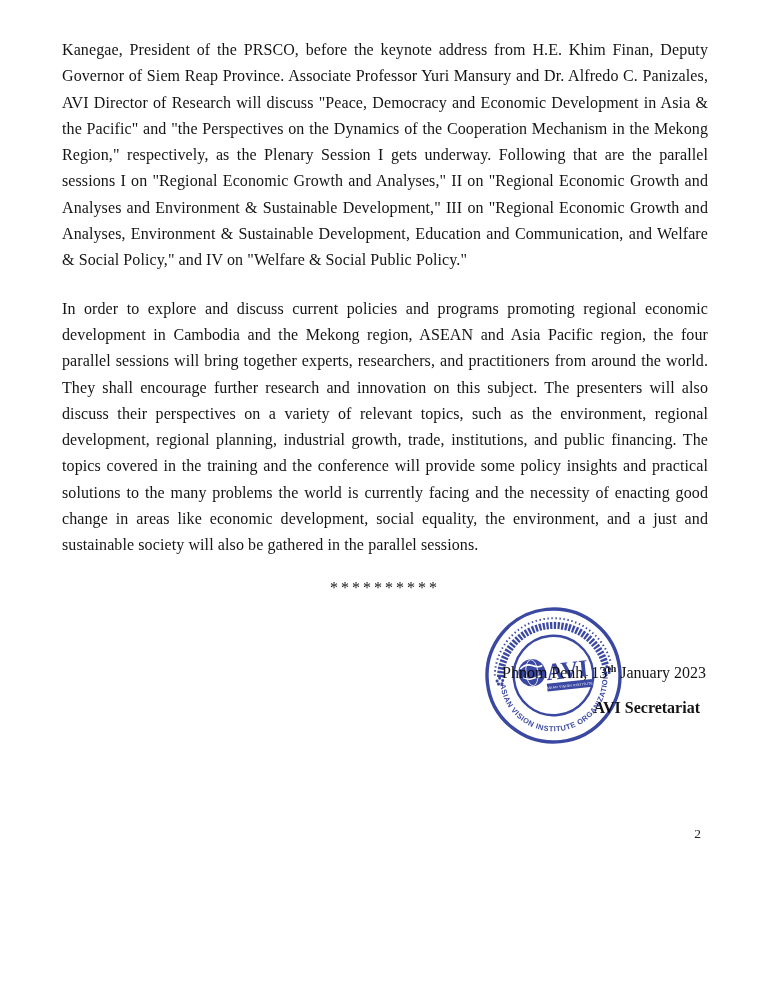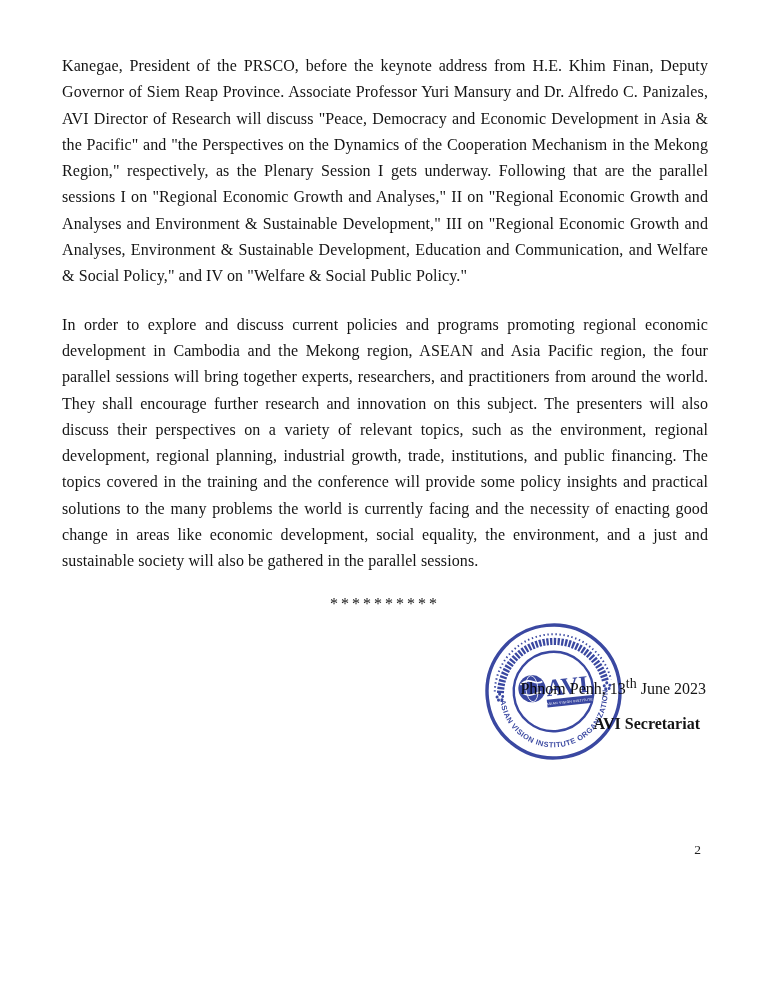--- a/index.html
+++ b/index.html
@@ -6,21 +6,21 @@
   body{
     width:768px;height:994px;
     background:#ffffff;
     font-family:"Liberation Serif", serif;
     color:#141414;
     position:relative;
     overflow:hidden;
   }
   .page{
     position:relative;
-    width:768px;height:886px;margin-top:16px;
+    width:768px;height:886px;
   }
   .content{
     position:absolute;
     left:62px;top:37px;
     width:646px;
   }
   .para{
     font-size:16px;
     line-height:26.3px;
     text-align:justify;
@@ -38,22 +38,23 @@
   .closing{
     margin-top:62px;
   }
   .date-line{
     text-align:right;
     font-size:16px;
     line-height:20px;
     padding-right:2px;
   }
   .date-line sup{
-    font-size:14px;
+    font-size:10px;
     line-height:0;
+    font-weight:bold;
   }
   .signatory{
     margin-top:15px;
     text-align:right;
     font-weight:bold;
     font-size:16px;
     line-height:20px;
     padding-right:8px;
   }
   .stamp{
@@ -77,21 +78,21 @@
 
 <div class="page">
 
   <div class="content">
     <p class="para">Kanegae, President of the PRSCO, before the keynote address from H.E. Khim Finan, Deputy Governor of Siem Reap Province. Associate Professor Yuri Mansury and Dr. Alfredo C. Panizales, AVI Director of Research will discuss "Peace, Democracy and Economic Development in Asia &amp; the Pacific" and "the Perspectives on the Dynamics of the Cooperation Mechanism in the Mekong Region," respectively, as the Plenary Session I gets underway. Following that are the parallel sessions I on "Regional Economic Growth and Analyses," II on "Regional Economic Growth and Analyses and Environment &amp; Sustainable Development," III on "Regional Economic Growth and Analyses, Environment &amp; Sustainable Development, Education and Communication, and Welfare &amp; Social Policy," and IV on "Welfare &amp; Social Public Policy."</p>
     <p class="para">In order to explore and discuss current policies and programs promoting regional economic development in Cambodia and the Mekong region, ASEAN and Asia Pacific region, the four parallel sessions will bring together experts, researchers, and practitioners from around the world. They shall encourage further research and innovation on this subject. The presenters will also discuss their perspectives on a variety of relevant topics, such as the environment, regional development, regional planning, industrial growth, trade, institutions, and public financing. The topics covered in the training and the conference will provide some policy insights and practical solutions to the many problems the world is currently facing and the necessity of enacting good change in areas like economic development, social equality, the environment, and a just and sustainable society will also be gathered in the parallel sessions.</p>
 
     <div class="separator">**********</div>
 
     <div class="closing">
-      <div class="date-line"><span>Phnom Penh, 13</span><sup>th</sup><span> June 2023</span></div>
+      <div class="date-line"><span>Phnom Penh, 13</span><sup>th</sup><span> January 2023</span></div>
       <div class="signatory">AVI Secretariat</div>
     </div>
   </div>
 
   <svg class="stamp" viewBox="0 0 140 140" xmlns="http://www.w3.org/2000/svg">
     <g stroke="#2b3a9a" fill="none">
 
       <circle cx="70" cy="70" r="66" stroke-width="3.4"></circle>
 
       <circle cx="70" cy="70" r="39.5" stroke-width="2.4"></circle>

